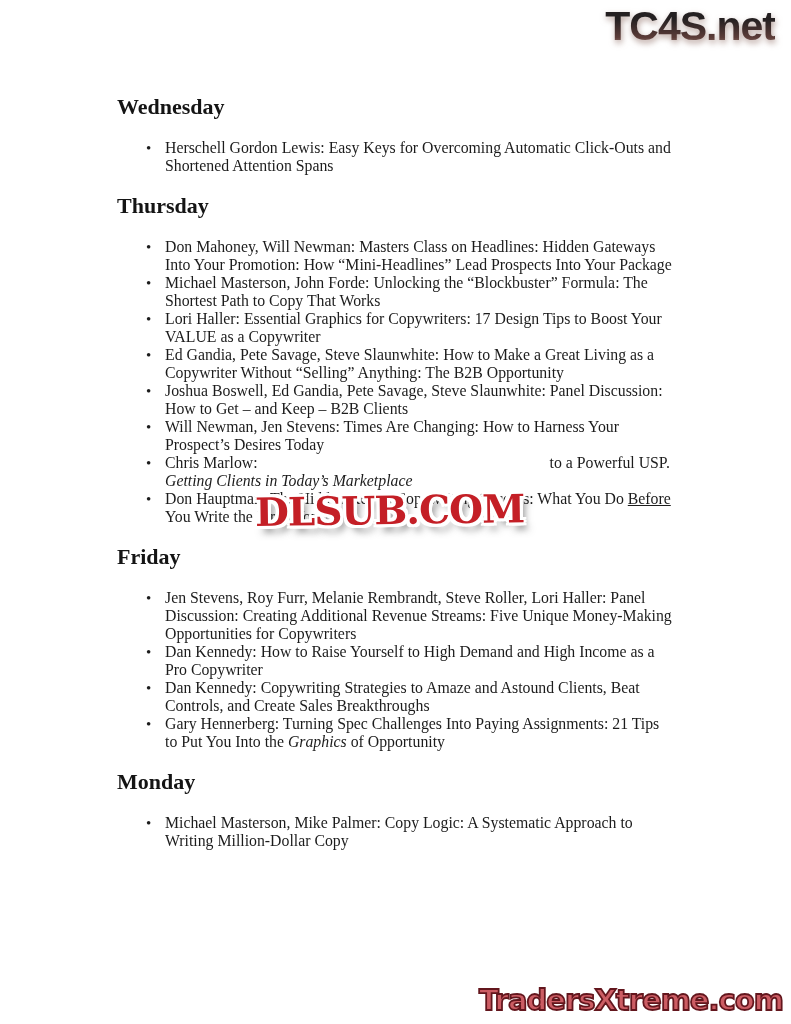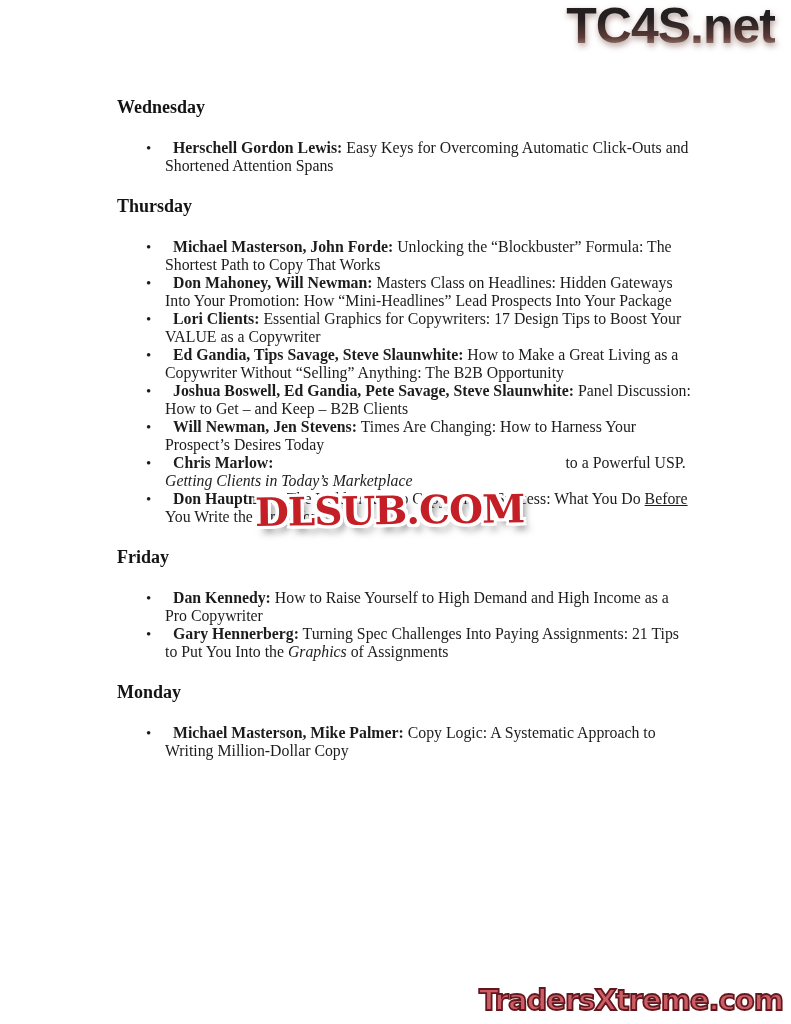--- a/index.html
+++ b/index.html
@@ -12,21 +12,21 @@
     font-family: "Liberation Serif", serif;
   }
   .content {
     position: absolute;
     left: 117px;
     top: 95px;
     width: 600px;
   }
   h2.day {
     font-family: "Liberation Serif", serif;
-    font-size: 18px;
+    font-size: 22px;
     line-height: 24px;
     font-weight: bold;
     color: #141414;
     margin: 19px 0 20px 0;
   }
   h2.day:first-child { margin-top: 0; }
   ul.sessions {
     list-style: none;
     margin: 0;
     padding: 0 0 0 48px;
@@ -39,34 +39,34 @@
     white-space: pre-wrap;
   }
   ul.sessions li::before {
     content: "\2022";
     position: absolute;
     left: -19px;
     top: 0;
     font-size: 15px;
     color: #1c1c1c;
   }
-  .b { font-weight: bold; margin-left: 8px; }
+  .b { font-weight: normal; }
   .i { font-style: italic; }
   .u { text-decoration: underline; }
   .gap { display: inline-block; width: 292px; height: 1px; }
 
   .wm { position: absolute; white-space: nowrap; }
 
   
   .tc4s {
     top: 3px;
     right: 16px;
     font-family: "Liberation Sans", sans-serif;
     font-weight: bold;
-    font-size: 50px;
+    font-size: 41px;
     line-height: 46px;
     letter-spacing: -1px;
     background: linear-gradient(180deg, var(--tc4s_top) 0%, var(--tc4s_top) 35%, #5c3c38 75%, var(--tc4s_bottom) 100%);
     -webkit-background-clip: text;
     background-clip: text;
     color: transparent;
     filter: drop-shadow(1px 3px 3px rgba(120, 80, 70, 0.55));
   }
 
   
@@ -109,43 +109,48 @@
 <div class="page">
   <div class="wm tc4s">TC4S.net</div>
   <div class="content">
       <h2 class="day">Wednesday</h2>
       <ul class="sessions">
         <li><span class="b ">Herschell Gordon Lewis:</span><span class=""> Easy Keys for Overcoming Automatic Click-Outs and
 Shortened Attention Spans</span></li>
       </ul>
       <h2 class="day">Thursday</h2>
       <ul class="sessions">
+        <li><span class="b ">Don Mahoney, Will Newman:</span><span class=""> Masters Class on Headlines: Hidden Gateways
+Into Your Promotion: How “Mini-Headlines” Lead Prospects Into Your Package</span></li>
         <li><span class="b ">Michael Masterson, John Forde:</span><span class=""> Unlocking the “Blockbuster” Formula: The
 Shortest Path to Copy That Works</span></li>
-        <li><span class="b ">Don Mahoney, Will Newman:</span><span class=""> Masters Class on Headlines: Hidden Gateways
-Into Your Promotion: How “Mini-Headlines” Lead Prospects Into Your Package</span></li>
-        <li><span class="b ">Lori Clients:</span><span class=""> Essential Graphics for Copywriters: 17 Design Tips to Boost Your
+        <li><span class="b ">Lori Haller:</span><span class=""> Essential Graphics for Copywriters: 17 Design Tips to Boost Your
 VALUE as a Copywriter</span></li>
-        <li><span class="b ">Ed Gandia, Tips Savage, Steve Slaunwhite:</span><span class=""> How to Make a Great Living as a
+        <li><span class="b ">Ed Gandia, Pete Savage, Steve Slaunwhite:</span><span class=""> How to Make a Great Living as a
 Copywriter Without “Selling” Anything: The B2B Opportunity</span></li>
         <li><span class="b ">Joshua Boswell, Ed Gandia, Pete Savage, Steve Slaunwhite:</span><span class=""> Panel Discussion:
 How to Get – and Keep – B2B Clients</span></li>
         <li><span class="b ">Will Newman, Jen Stevens:</span><span class=""> Times Are Changing: How to Harness Your
 Prospect’s Desires Today</span></li>
         <li><span class="b ">Chris Marlow:</span><span class="gap"></span><span class="">to a Powerful USP.
 </span><span class="i ">Getting Clients in Today’s Marketplace</span></li>
         <li><span class="b ">Don Hauptman:</span><span class=""> The Hidden Key to Copywriting Success: What You Do </span><span class="u">Before</span><span class="">
 You Write the First Word!</span></li>
       </ul>
       <h2 class="day">Friday</h2>
       <ul class="sessions">
+        <li><span class="b ">Jen Stevens, Roy Furr, Melanie Rembrandt, Steve Roller, Lori Haller:</span><span class=""> Panel
+Discussion: Creating Additional Revenue Streams: Five Unique Money-Making
+Opportunities for Copywriters</span></li>
         <li><span class="b ">Dan Kennedy:</span><span class=""> How to Raise Yourself to High Demand and High Income as a
 Pro Copywriter</span></li>
+        <li><span class="b ">Dan Kennedy:</span><span class=""> Copywriting Strategies to Amaze and Astound Clients, Beat
+Controls, and Create Sales Breakthroughs</span></li>
         <li><span class="b ">Gary Hennerberg:</span><span class=""> Turning Spec Challenges Into Paying Assignments: 21 Tips
-to Put You Into the </span><span class="i ">Graphics</span><span class=""> of Assignments</span></li>
+to Put You Into the </span><span class="i ">Graphics</span><span class=""> of Opportunity</span></li>
       </ul>
       <h2 class="day">Monday</h2>
       <ul class="sessions">
         <li><span class="b ">Michael Masterson, Mike Palmer:</span><span class=""> Copy Logic: A Systematic Approach to
 Writing Million-Dollar Copy</span></li>
       </ul>
     </div>
   <div class="wm dlsub">DLSUB.COM</div>
   <div class="wm traders">TradersXtreme.com</div>
 </div>

